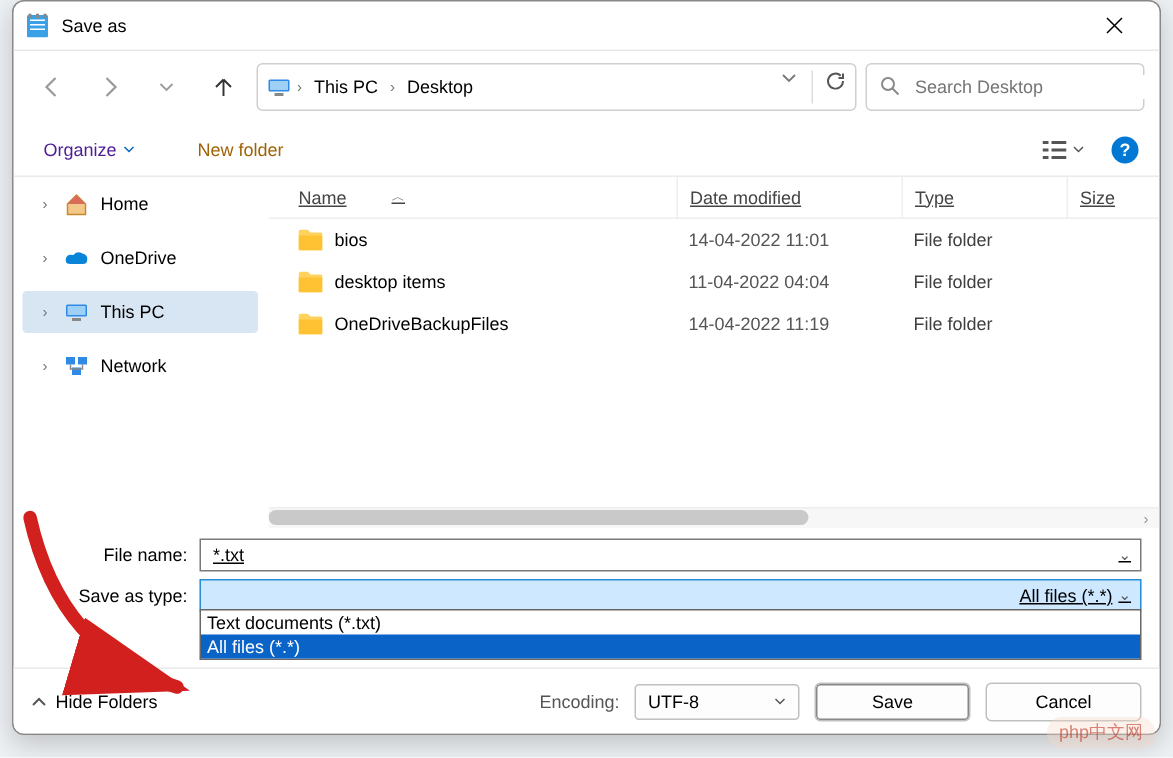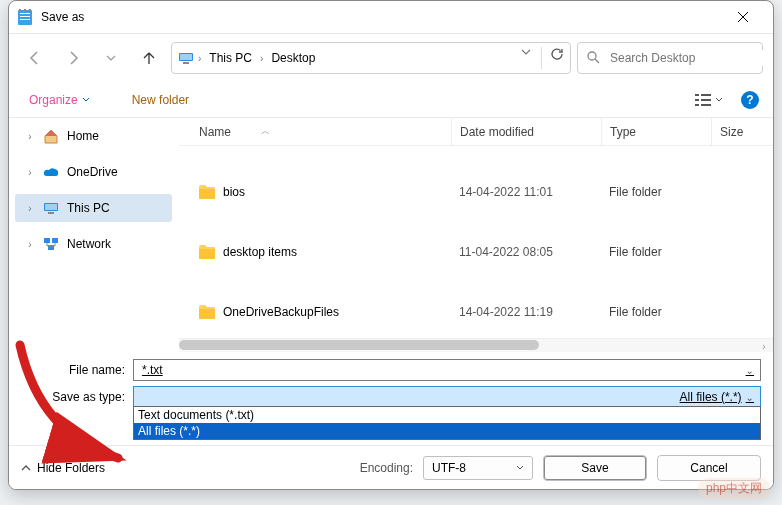--- a/index.html
+++ b/index.html
@@ -14,40 +14,40 @@
 .navbtn.enabled { color:#1a1a1a; }
 .sepv { width:1px; height:22px; background:#ddd; margin:0 4px; }
 .pathbar { flex:1; height:32px; border:1px solid #cfcfcf; border-radius:4px; display:flex; align-items:center; padding:0 6px; gap:2px; }
 .pathbar .pcicon { width:16px; height:16px; }
 .crumb { padding:4px 4px; border-radius:3px; }
 .chev { color:#777; padding:0 2px; font-size:10px; }
 .pathactions { margin-left:auto; display:flex; gap:4px; }
 .searchbox { width:186px; height:32px; border:1px solid #cfcfcf; border-radius:4px; display:flex; align-items:center; padding:0 8px; gap:8px; color:#888; }
 .searchbox input { border:none; outline:none; flex:1; font-size:12px; color:#333; }
 .toolbar { display:flex; align-items:center; height:36px; padding:0 14px; border-bottom:1px solid #eaeaea; }
-.toolbar .org { color:#ec4899; display:flex; align-items:center; gap:4px; padding:4px 6px; border-radius:3px; }
+.toolbar .org { color:#4c1d95; display:flex; align-items:center; gap:4px; padding:4px 6px; border-radius:3px; }
 .toolbar .newf { margin-left:30px; color:#a16207; padding:4px 6px; border-radius:3px; }
 .toolbar .spacer { flex:1; }
 .toolbar .viewbtn { display:flex; align-items:center; gap:4px; padding:4px 6px; border-radius:3px; }
 .toolbar .help { width:18px; height:18px; border-radius:50%; background:#0078d4; color:#fff; display:flex; align-items:center; justify-content:center; font-weight:bold; margin-left:12px; font-size:11px; }
 .body { display:flex; height:234px; }
 .sidebar { width:170px; border-right:1px solid transparent; padding:2px 0; }
 .sbitem { display:flex; align-items:center; height:28px; padding:0 10px; gap:8px; border-radius:3px; margin:2px 6px 8px 6px; }
 .sbitem .exp { width:10px; color:#777; font-size:10px; display:flex; justify-content:center; }
 .sbitem.selected { background:#d8e6f3; }
 .sbitem .ico { width:16px; height:16px; display:flex; align-items:center; justify-content:center; }
 .filearea { flex:1; display:flex; flex-direction:column; overflow:hidden; }
 .cols { display:flex; height:28px; border-bottom:1px solid #eee; align-items:center; color:#444; }
-.cols > div { padding:0 8px; display:flex; align-items:center; height:100%; }
+.cols > div { padding:0 8px; display:flex; align-items:center; height:100%;text-decoration:underline; }
 .c-name { width:272px; padding-left:20px !important; gap:30px; }
 .c-date { width:150px; border-left:1px solid #eee; }
 .c-type { width:110px; border-left:1px solid #eee; }
 .c-size { flex:1; border-left:1px solid #eee; }
 .sorticon { font-size:9px; color:#888; }
-.row { display:flex; height:28px; align-items:center;margin-top:32px; }
+.row { display:flex; height:28px; align-items:center; }
 .row .r-name { width:272px; padding-left:20px; display:flex; align-items:center; gap:8px; }
 .row .r-date { width:150px; padding:0 8px; color:#555; }
 .row .r-type { width:110px; padding:0 8px; color:#404040; }
 .row .r-size { flex:1; padding:0 8px; }
 .folder-ico { width:16px; height:14px; }
 .hscroll-track { height:14px; background:#f7f7f7; border-top:1px solid #eee; margin-left:0; position:relative; }
 .hscroll-thumb { position:absolute; left:0; top:1px; width:360px; height:10px; background:#c9c9c9; border-radius:5px; }
 .hscroll-arrow { position:absolute; right:2px; top:0; width:14px; height:14px; color:#999; font-size:10px; display:flex; align-items:center; justify-content:center; }
 .formarea { padding:6px 12px 0 12px; position:relative; }
 .frow { display:flex; align-items:center; height:24px; margin-bottom:3px; }
@@ -260,21 +260,21 @@
         <div class="r-size"></div>
       </div>
       <div class="row">
         <div class="r-name">
           <svg class="folder-ico" viewBox="0 0 16 14">
               <path d="M0 2 Q0 0 2 0 H6 L8 2 H15 Q16 2 16 3 V13 Q16 14 15 14 H1 Q0 14 0 13 Z" fill="#ffd25c"></path>
               <path d="M0 4 H16 V13 Q16 14 15 14 H1 Q0 14 0 13 Z" fill="#ffc233"></path>
             </svg>
           <span>desktop items</span>
         </div>
-        <div class="r-date">11-04-2022 08:05</div>
+        <div class="r-date">11-04-2022 04:04</div>
         <div class="r-type">File folder</div>
         <div class="r-size"></div>
       </div>
       <div class="row">
         <div class="r-name">
           <svg class="folder-ico" viewBox="0 0 16 14">
               <path d="M0 2 Q0 0 2 0 H6 L8 2 H15 Q16 2 16 3 V13 Q16 14 15 14 H1 Q0 14 0 13 Z" fill="#ffd25c"></path>
               <path d="M0 4 H16 V13 Q16 14 15 14 H1 Q0 14 0 13 Z" fill="#ffc233"></path>
             </svg>
           <span>OneDriveBackupFiles</span>

